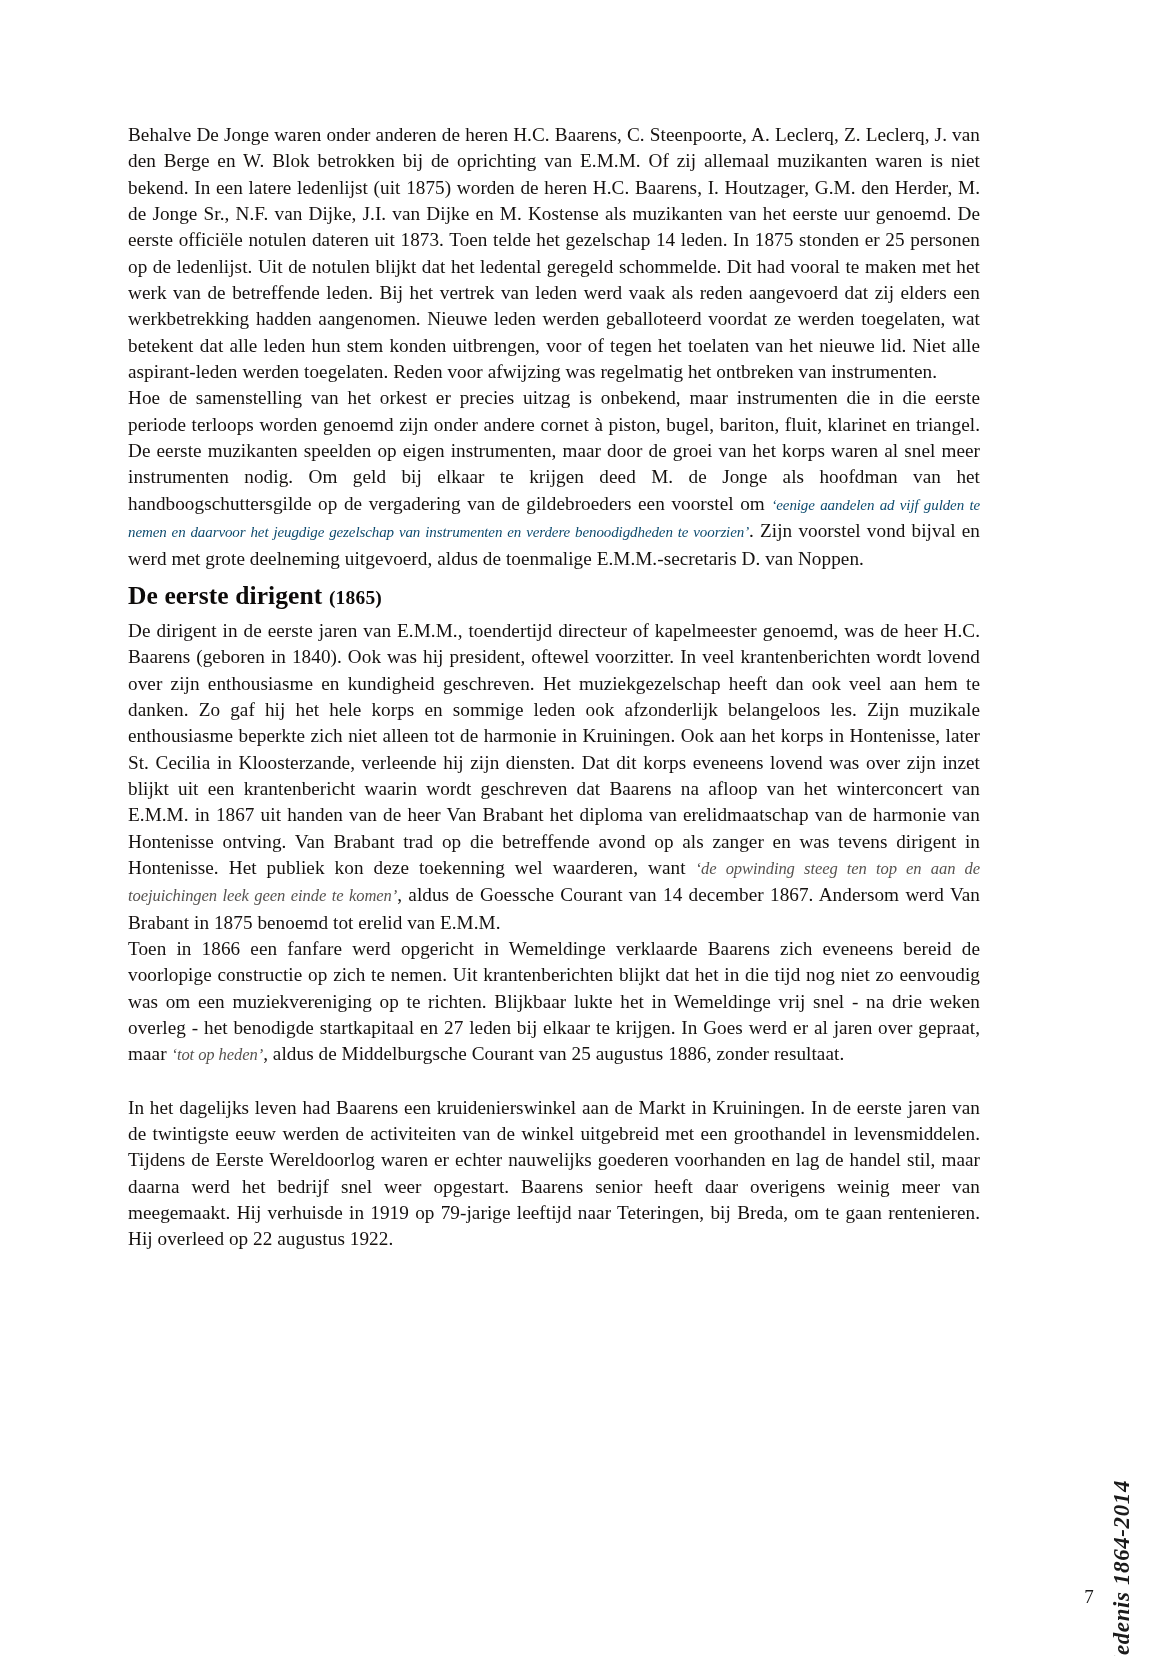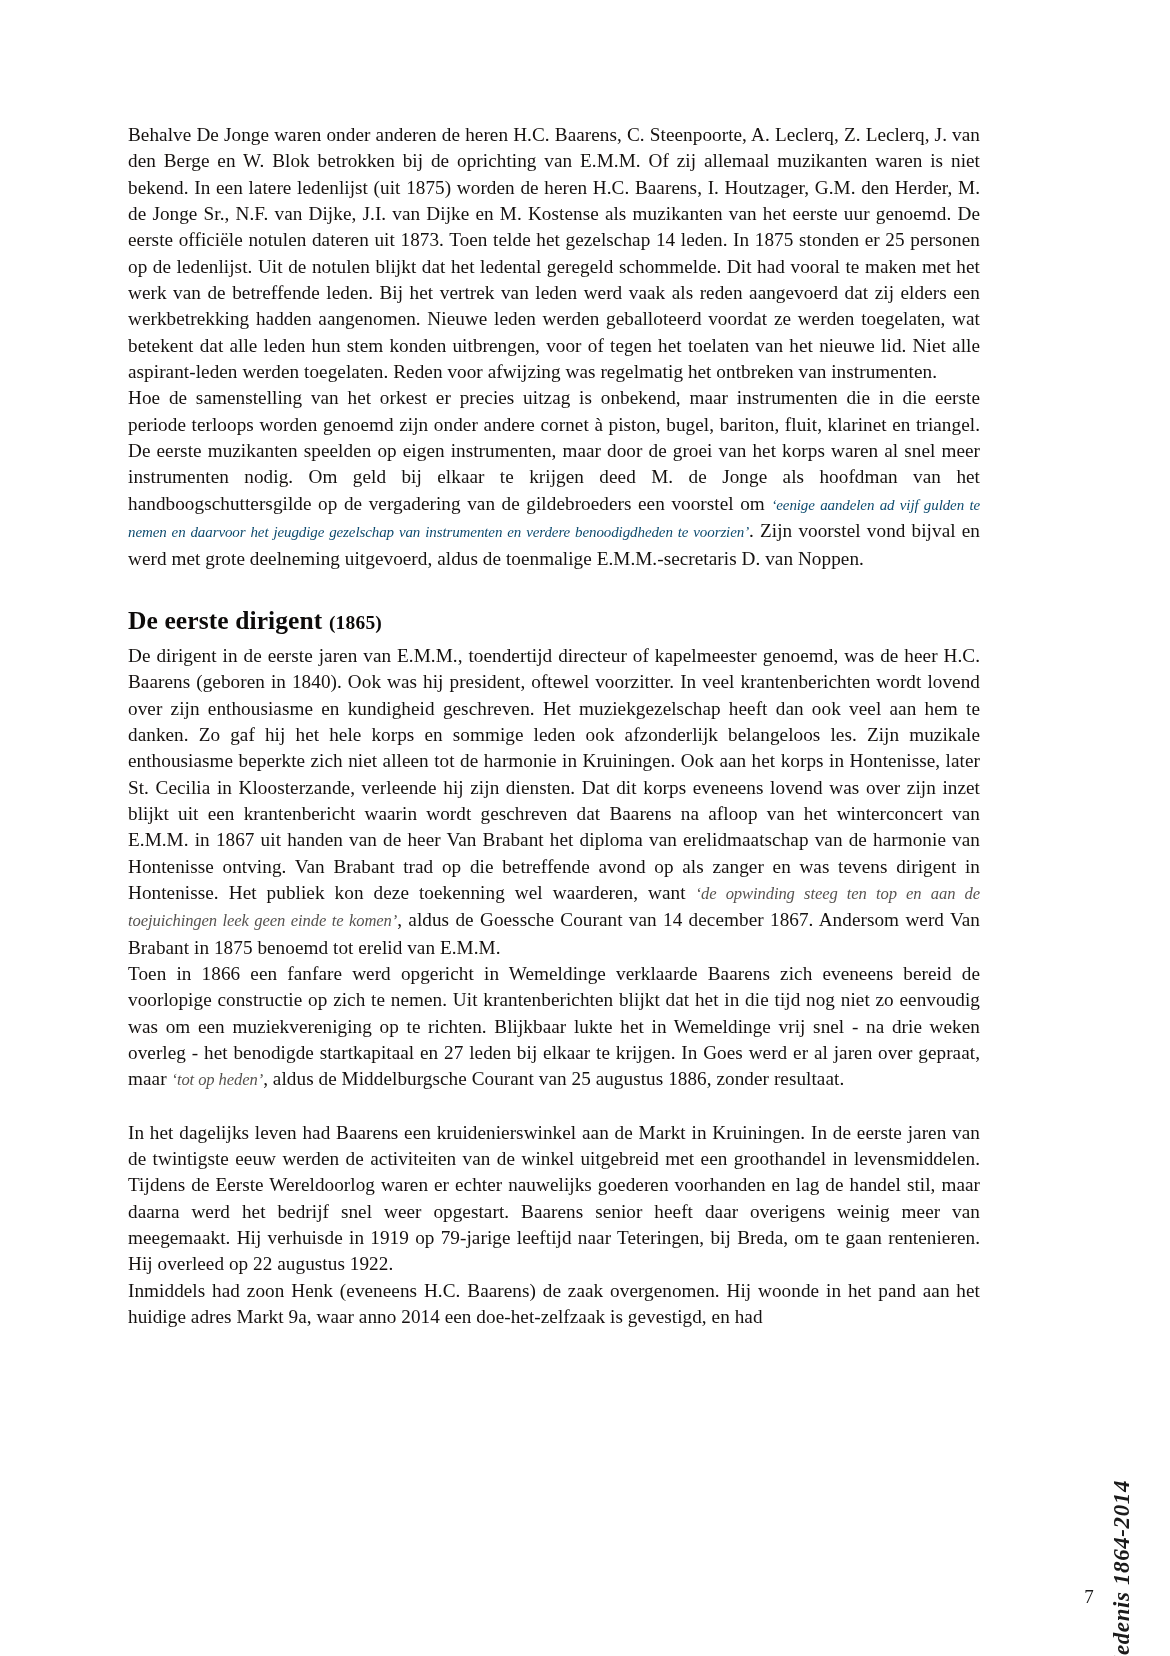--- a/index.html
+++ b/index.html
@@ -71,21 +71,21 @@
     line-height: 34px;
     color: #0d0b0a;
     letter-spacing: 0.1px;
   }
   h2.section-heading .year {
     font-size: 19.5px;
     font-weight: bold;
     letter-spacing: 0.2px;
   }
   .heading-block {
-    margin-top: 32px;
+    margin-top: 7px;
     margin-bottom: 3px;
   }
 
   
   .side-title {
     position: absolute;
     right: 34px;
     bottom: 176px;
     transform-origin: 100% 100%;
     transform: rotate(-90deg);
@@ -127,21 +127,20 @@
     </div>
 
     <p class="para"><span>De dirigent in de eerste jaren van E.M.M., toendertijd directeur of kapelmeester genoemd, was de heer H.C. Baarens (geboren in 1840). Ook was hij president, oftewel voorzitter. In veel krantenberichten wordt lovend over zijn enthousiasme en kundigheid geschreven. Het muziekgezelschap heeft dan ook veel aan hem te danken. Zo gaf hij het hele korps en sommige leden ook afzonderlijk belangeloos les. Zijn muzikale enthousiasme beperkte zich niet alleen tot de harmonie in Kruiningen. Ook aan het korps in Hontenisse, later St. Cecilia in Kloosterzande, verleende hij zijn diensten. Dat dit korps eveneens lovend was over zijn inzet blijkt uit een krantenbericht waarin wordt geschreven dat Baarens na afloop van het winterconcert van E.M.M. in 1867 uit handen van de heer Van Brabant het diploma van erelidmaatschap van de harmonie van Hontenisse ontving. Van Brabant trad op die betreffende avond op als zanger en was tevens dirigent in Hontenisse. Het publiek kon deze toekenning wel waarderen, want </span><span class="quote-it2">‘de opwinding steeg ten top en aan de toejuichingen leek geen einde te komen’</span><span>, aldus de Goessche Courant van 14 december 1867. Andersom werd Van Brabant in 1875 benoemd tot erelid van E.M.M.</span></p>
 
     <p class="para"><span>Toen in 1866 een fanfare werd opgericht in Wemeldinge verklaarde Baarens zich eveneens bereid de voorlopige constructie op zich te nemen. Uit krantenberichten blijkt dat het in die tijd nog niet zo eenvoudig was om een muziekvereniging op te richten. Blijkbaar lukte het in Wemeldinge vrij snel - na drie weken overleg - het benodigde startkapitaal en 27 leden bij elkaar te krijgen. In Goes werd er al jaren over gepraat, maar </span><span class="quote-it2">‘tot op heden’</span><span>, aldus de Middelburgsche Courant van 25 augustus 1886, zonder resultaat.</span></p>
 
     <div class="gap-blank"></div>
 
     <p class="para">In het dagelijks leven had Baarens een kruidenierswinkel aan de Markt in Kruiningen. In de eerste jaren van de twintigste eeuw werden de activiteiten van de winkel uitgebreid met een groothandel in levensmiddelen. Tijdens de Eerste Wereldoorlog waren er echter nauwelijks goederen voorhanden en lag de handel stil, maar daarna werd het bedrijf snel weer opgestart. Baarens senior heeft daar overigens weinig meer van meegemaakt. Hij verhuisde in 1919 op 79-jarige leeftijd naar Teteringen, bij Breda, om te gaan rentenieren. Hij overleed op 22 augustus 1922.</p>
 
-    <p class="para">Inmiddels had zoon Henk (eveneens H.C. Baarens) de zaak overgenomen. Hij woonde in het pand aan het huidige adres Markt 9a, waar anno 2014 een doe-het-zelfzaak is gevestigd, en had</p>
 
   </div>
 
   <div class="side-title"><span class="st-small"> Geschiedenis 1864-2014</span></div>
 
   <div class="page-number">7</div>
 
 </div>
 
 </body></html>

